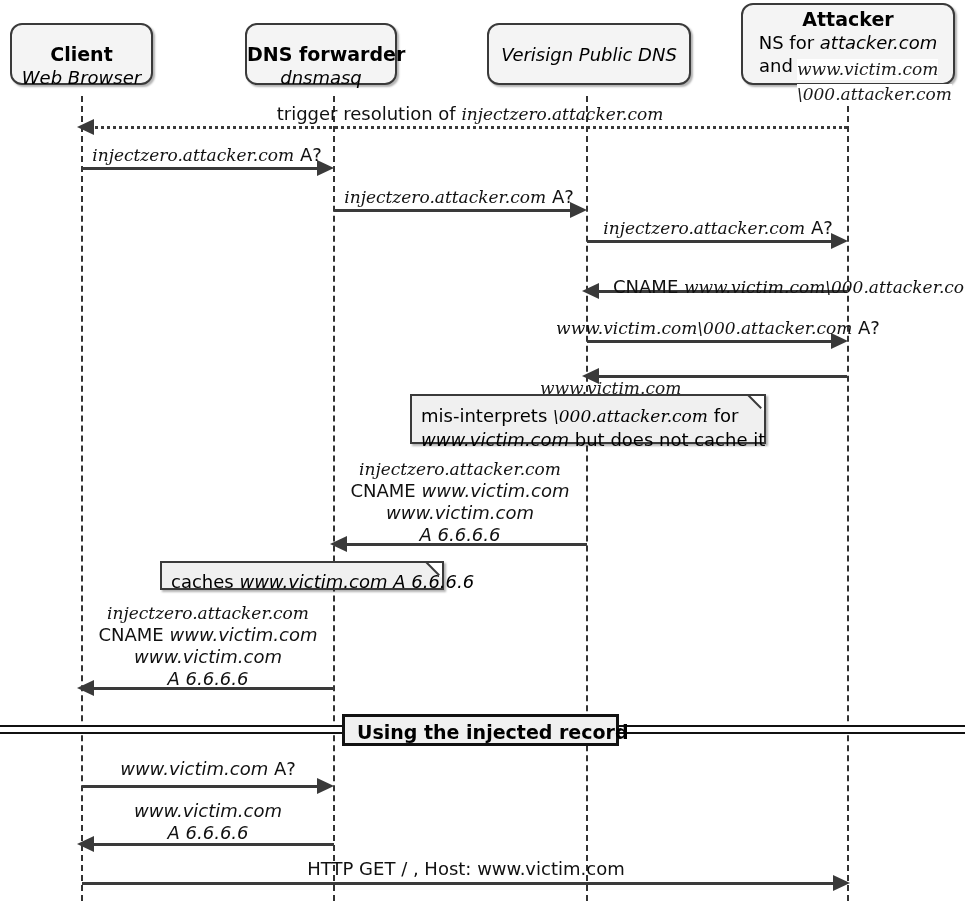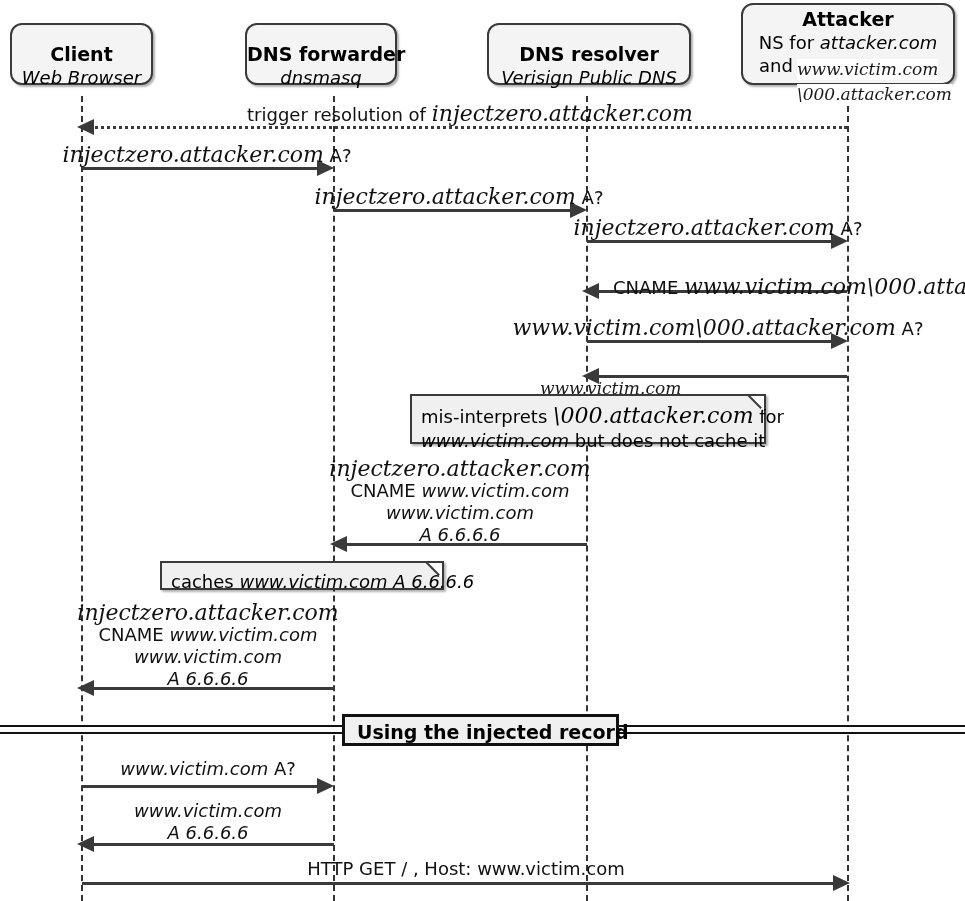--- a/index.html
+++ b/index.html
@@ -96,21 +96,21 @@
     line-height: 22px;
     color: #111111;
     white-space: nowrap;
     z-index: 5;
     text-align: center;
   }
   .msg-label.c { transform: translateX(-50%); }
   .serif {
     font-family: "DejaVu Serif", serif;
     font-style: italic;
-    font-size: 22px;
+    font-size: 17px;
   }
   .sansital { font-style: italic; }
   
   .note {
     position: absolute;
     box-sizing: border-box;
     background: #f0f0f0;
     border: 2px solid #3a3a3a;
     box-shadow: 2px 2px 2px rgba(0,0,0,0.30);
     font-size: 18px;
@@ -181,21 +181,20 @@
     <div class="actor-title">Client</div>
     <div class="actor-sub">Web Browser</div>
   </div>
 
   <div class="actor-box" style="left:245px; top:23px; width:152px; height:62px;">
     <div class="actor-title">DNS forwarder</div>
     <div class="actor-sub">dnsmasq</div>
   </div>
 
   <div class="actor-box" style="left:487px; top:23px; width:204px; height:62px;">
-    <div class="actor-title">DNS resolver</div>
     <div class="actor-sub">Verisign Public DNS</div>
   </div>
 
   <div class="actor-box" style="left:741px; top:3px; width:214px; height:82px; padding-top:3px;">
     <div class="actor-title">Attacker</div>
     <div class="actor-sub">
       <span class="nonital">NS for </span><span>attacker.com</span>
     </div>
     <div class="actor-sub" style="text-align:left; padding-left:16px;">
       <span class="nonital">and </span>

